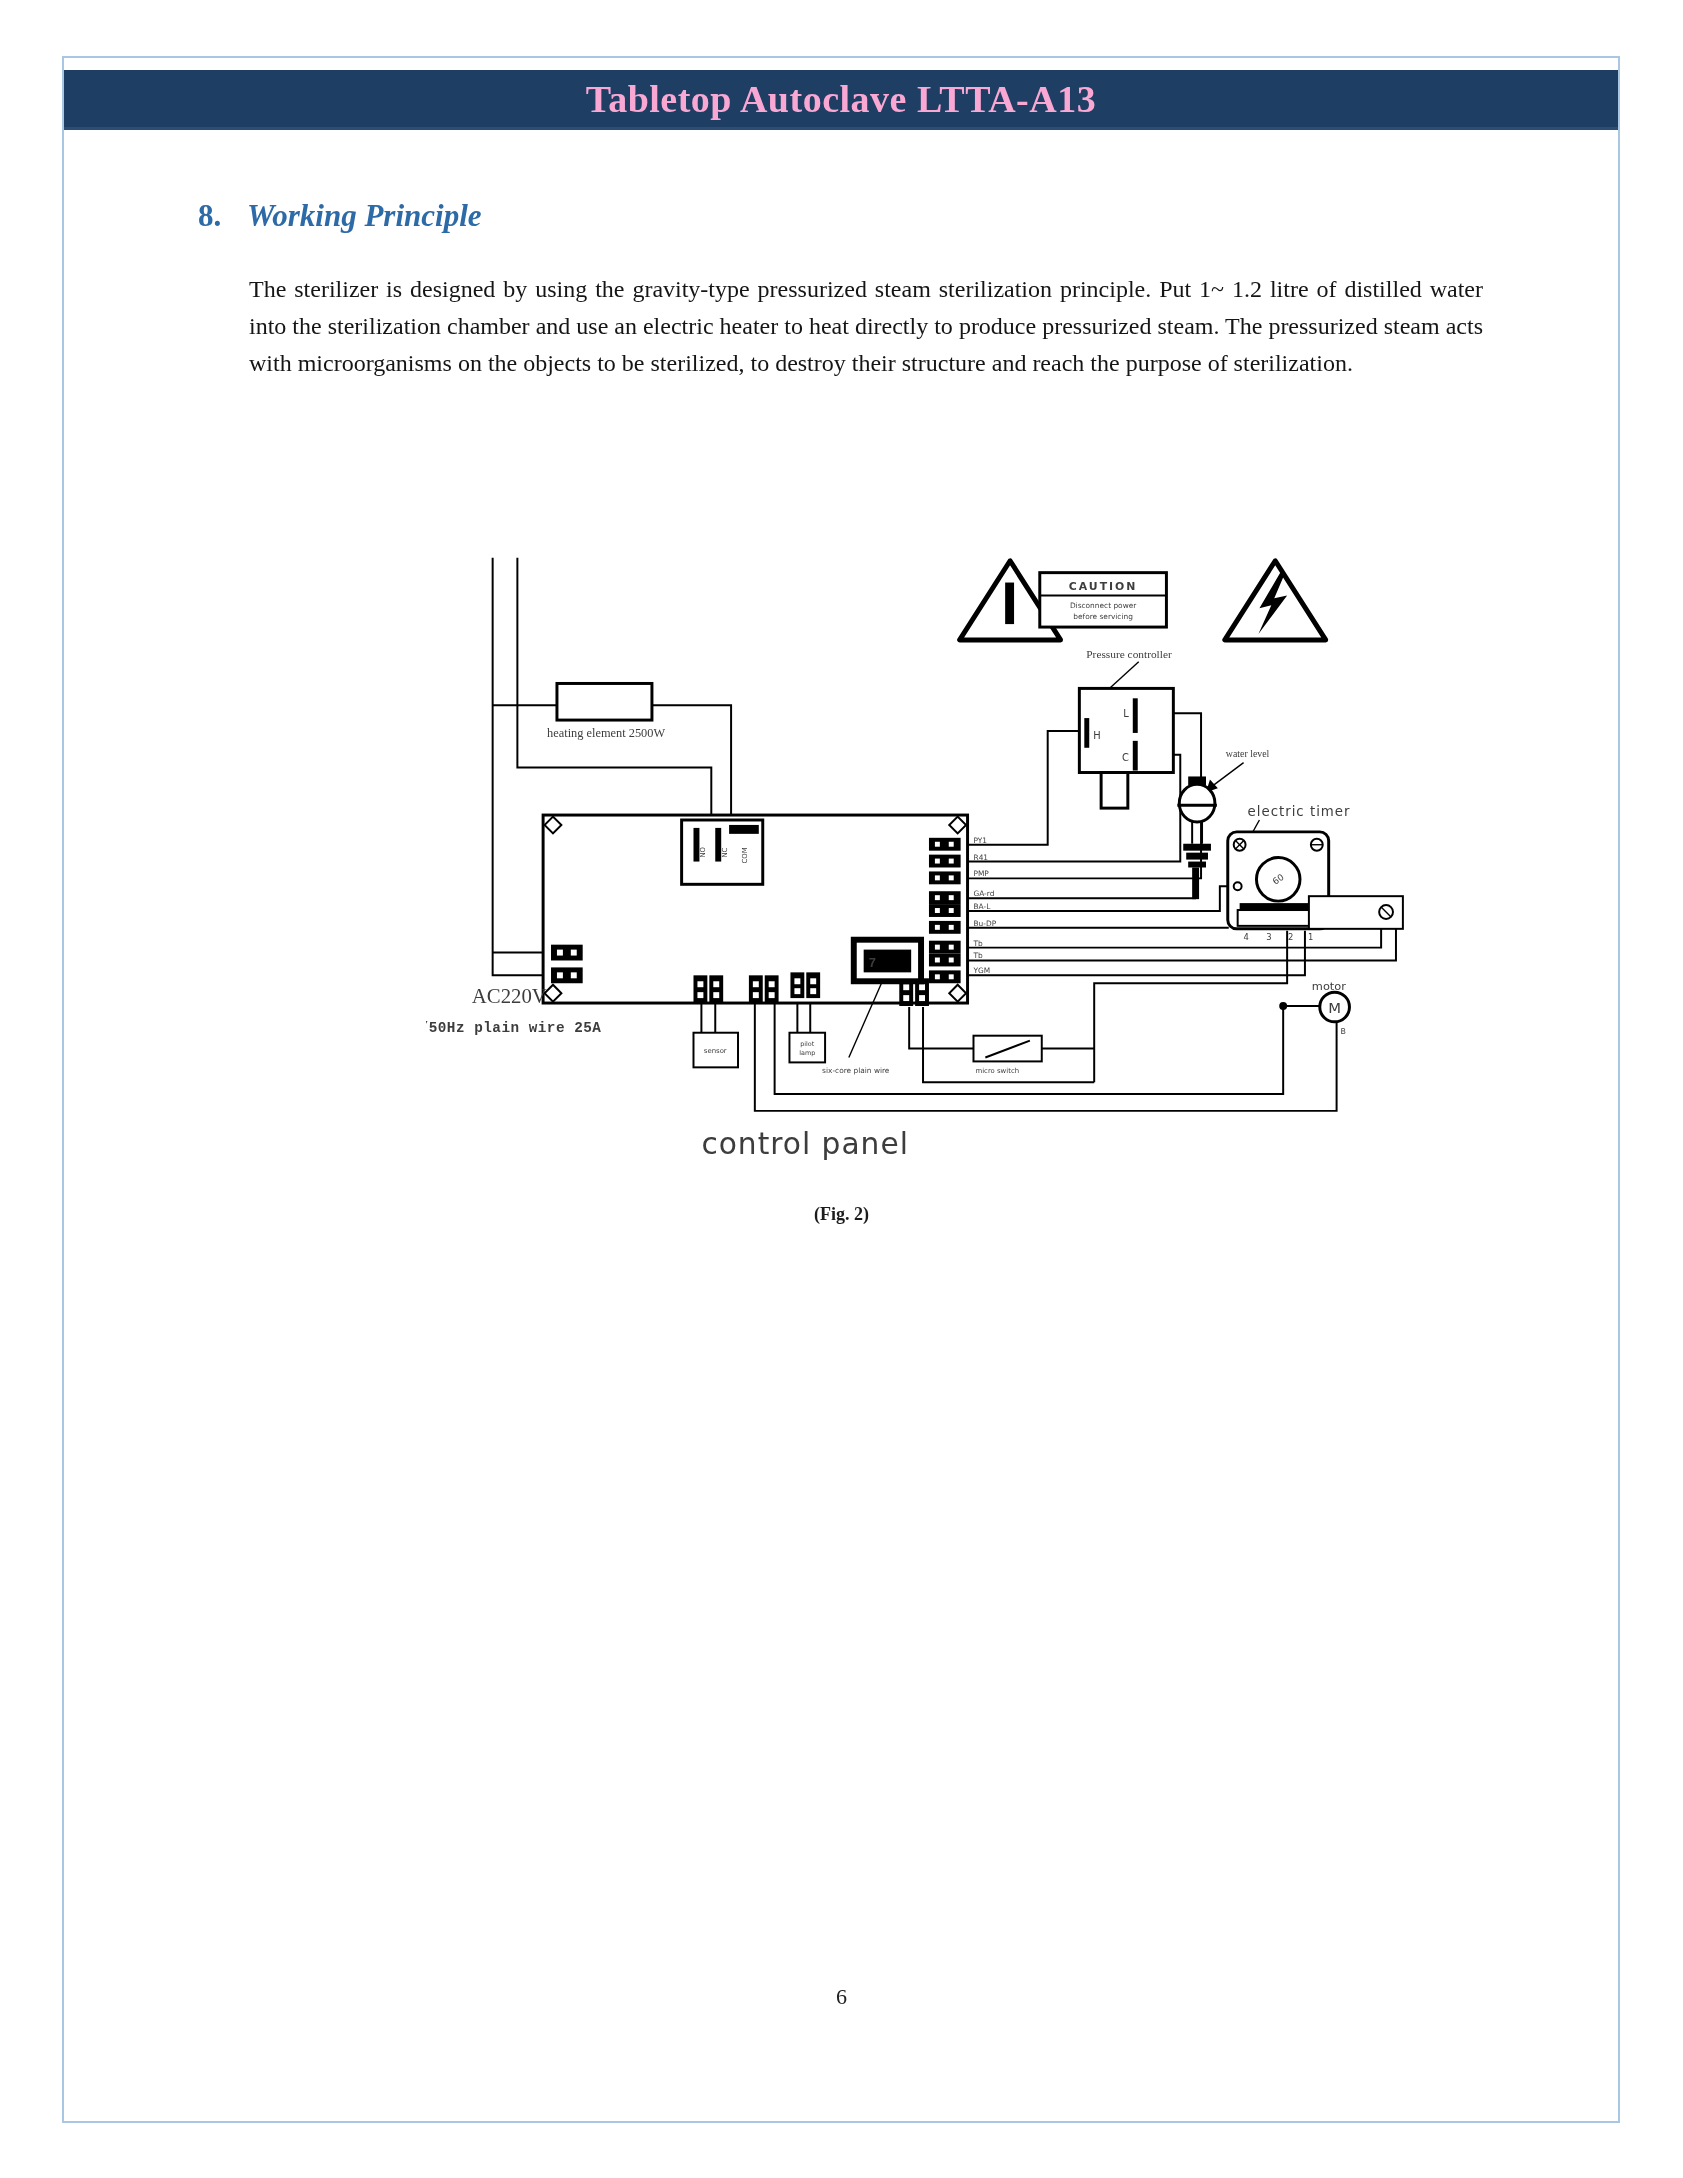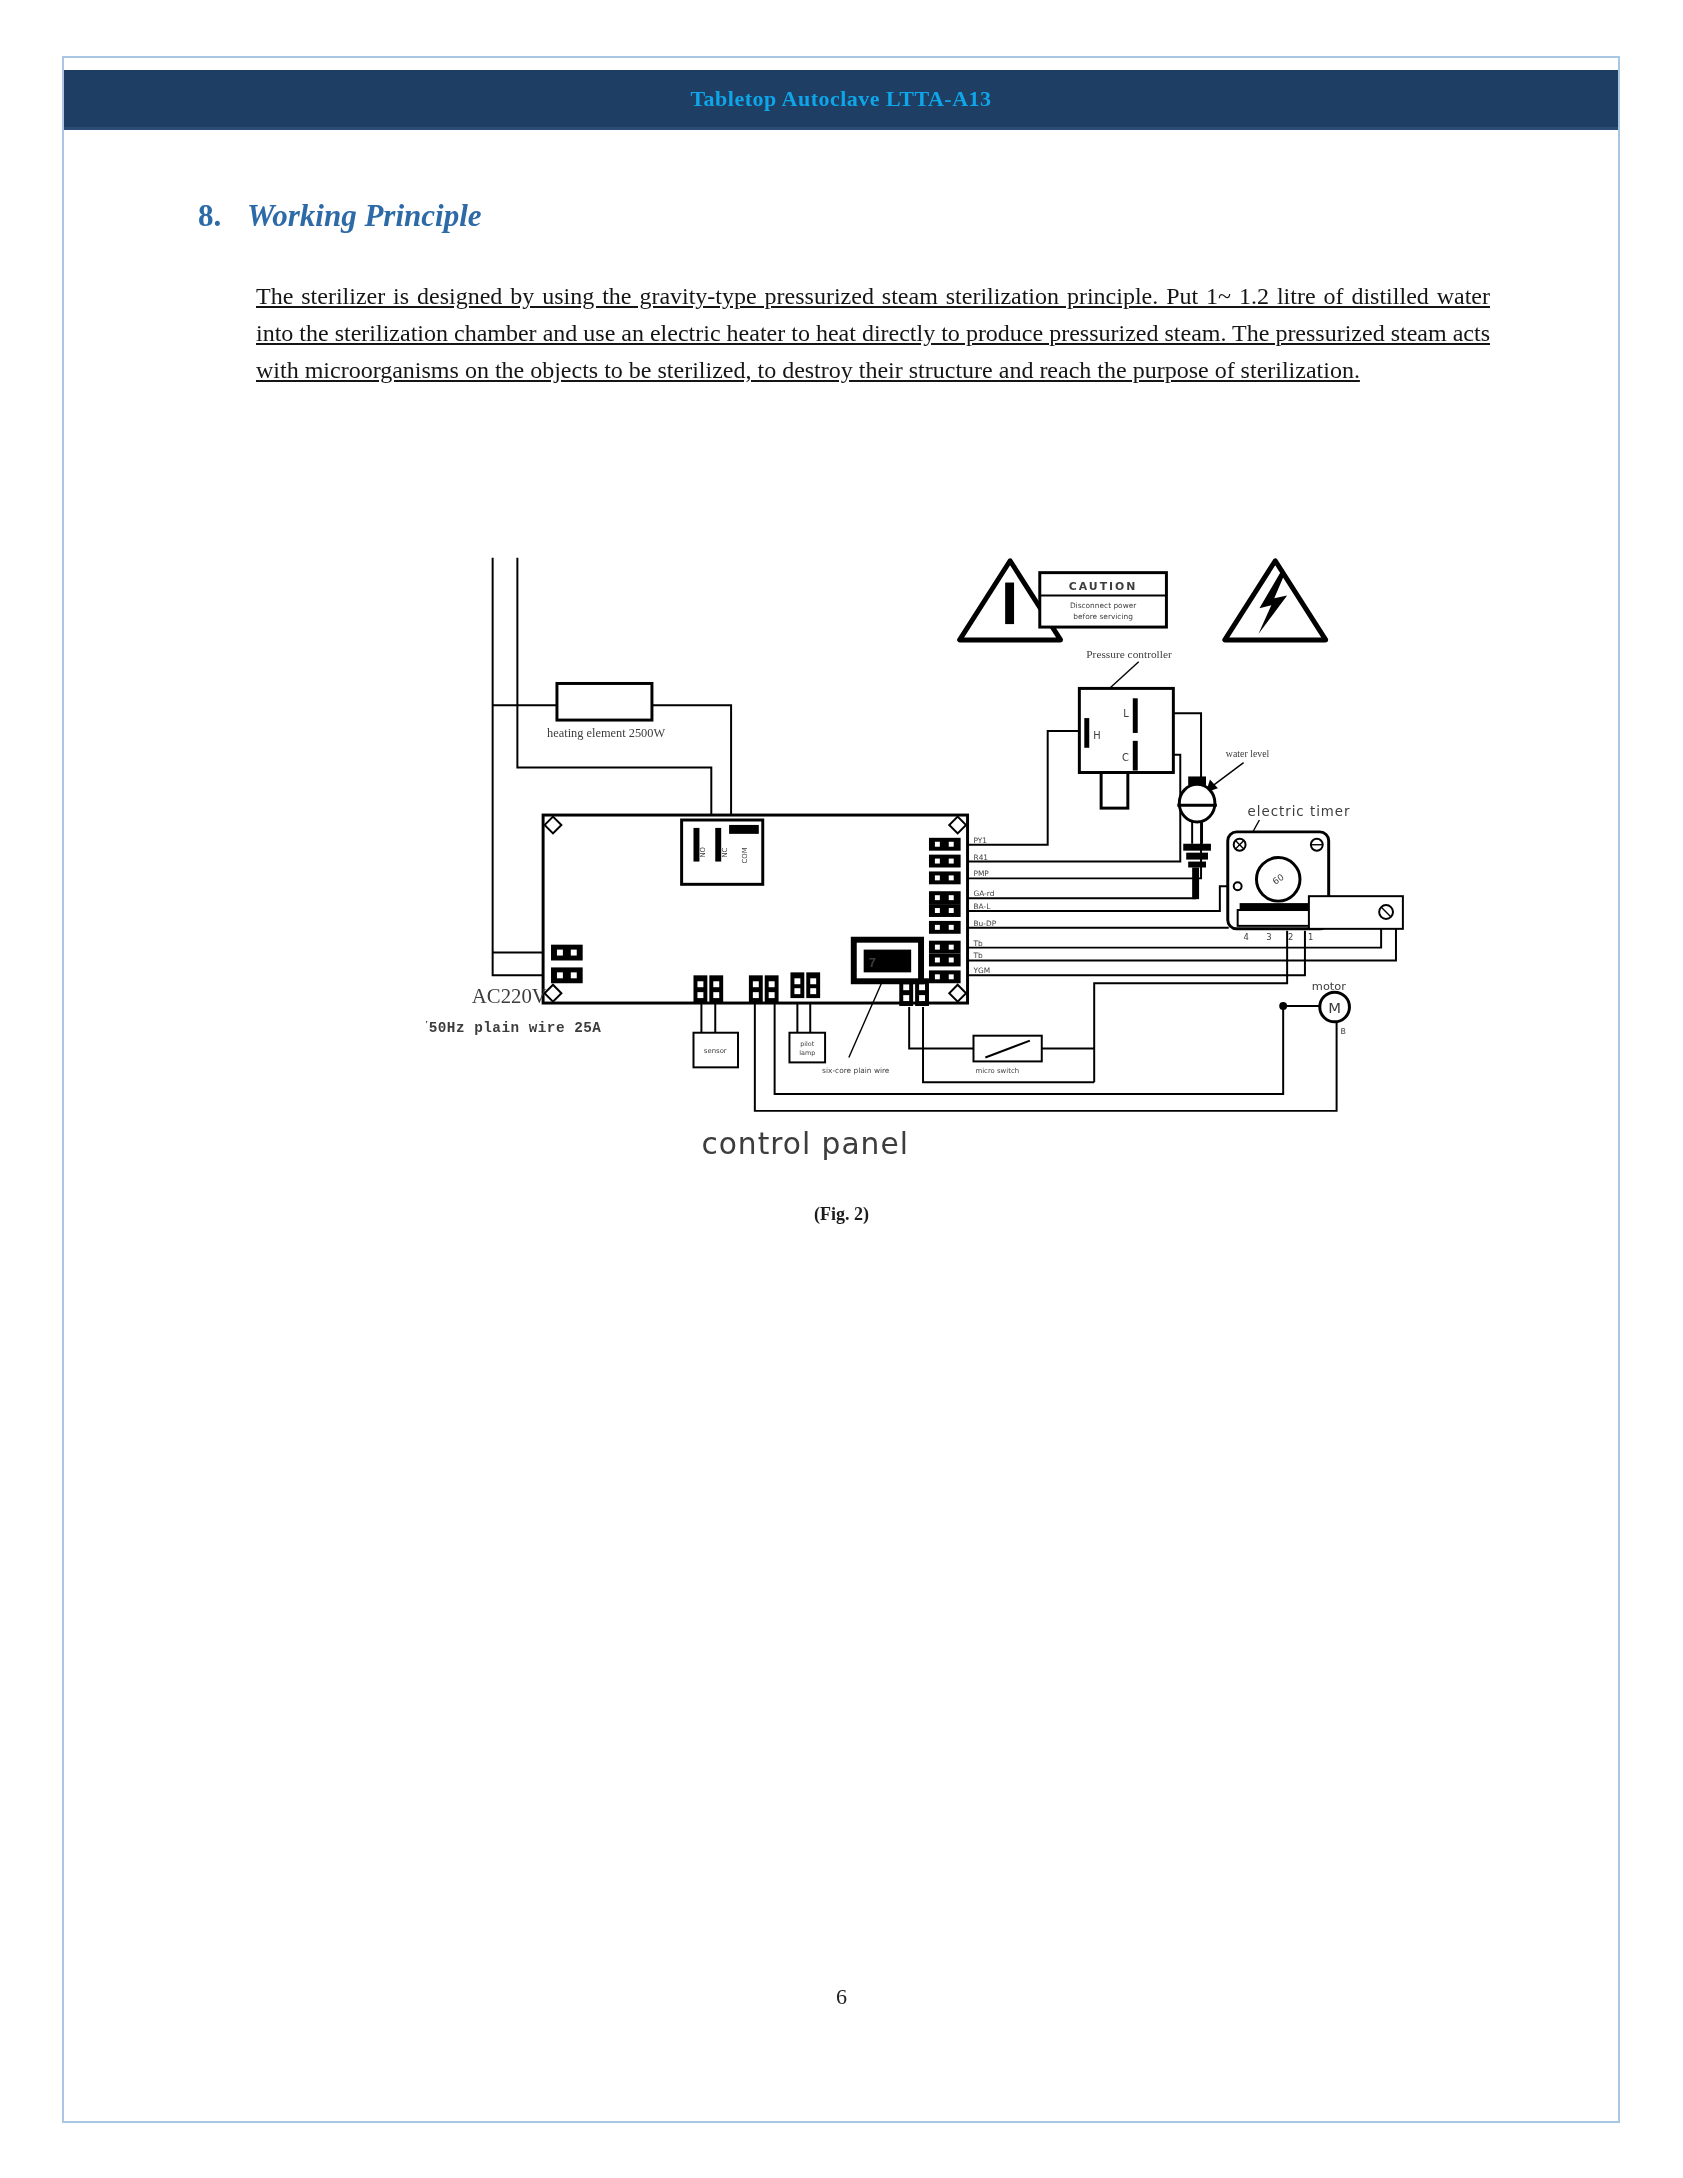--- a/index.html
+++ b/index.html
@@ -10,32 +10,32 @@
   .page-frame{
     position:absolute;left:62px;top:56px;width:1554px;height:2063px;
     border:2px solid #a9c7e2;pointer-events:none;
   }
   .header-bar{
     position:absolute;left:64px;top:70px;width:1554px;height:57px;
     background:#1f3e63;display:flex;align-items:center;justify-content:center;
     border-bottom:3px solid #2c4d75;
   }
   .header-bar span{
-    color:#0ea5e9;font-size:22px;font-weight:bold;letter-spacing:0.5px;
+    color:#f9a8d4;font-size:38px;font-weight:bold;letter-spacing:0.5px;
     font-family:"Liberation Serif",serif;
   }
   .section-heading{
     position:absolute;left:198px;top:198px;width:1287px;
     color:#2d6aa8;font-weight:bold;font-size:31px;
   }
   .section-heading .num{position:absolute;left:0;top:0;}
   .section-heading .ttl{position:absolute;left:49px;top:0;font-style:italic;}
   .body-text{
-    position:absolute;left:247px;top:269px;width:1234px;margin:9px;
-    font-size:24px;line-height:37px;text-align:justify;color:#151515;text-decoration:underline;
+    position:absolute;left:247px;top:269px;width:1234px;margin:2px;
+    font-size:24px;line-height:37px;text-align:justify;color:#151515;
   }
   .fig-caption{
     position:absolute;left:0;top:1204px;width:1683px;text-align:center;
     font-weight:bold;font-size:18px;color:#1b1b1b;
   }
   .page-number{
     position:absolute;left:0;top:1984px;width:1683px;text-align:center;
     font-size:22px;color:#222;
   }
   svg.diagram{position:absolute;left:426px;top:540px;}

